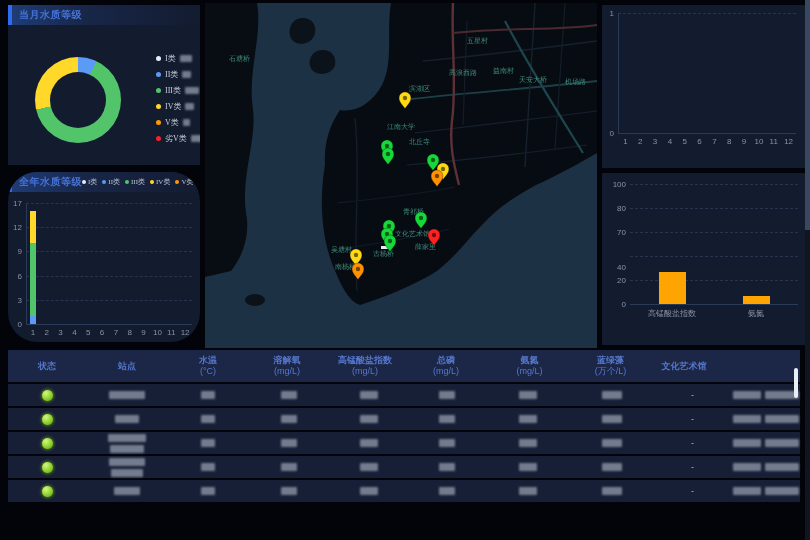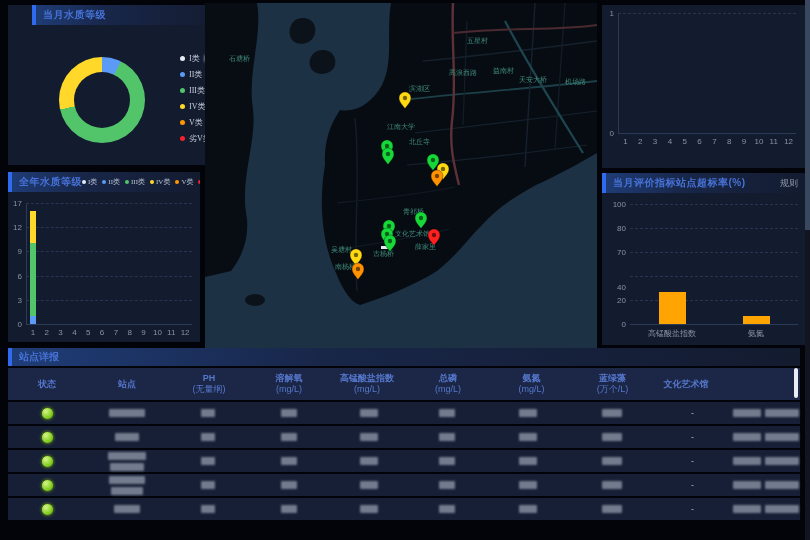--- a/index.html
+++ b/index.html
@@ -50,21 +50,21 @@
        border:1px solid #3c640f;box-shadow:0 0 3px rgba(140,208,44,.5);}
   .dash{color:#aab3c5;font-size:9px;}
   .timecell{flex-direction:row!important;gap:4px;}
   .tbl-scroll{position:absolute;right:2px;top:20px;width:4px;height:30px;background:#e9edf4;border-radius:2px;}
   .page-scroll-track{position:absolute;right:0;top:0;width:5px;height:540px;background:#10151f;}
   .page-scroll-thumb{position:absolute;right:0;top:0;width:5px;height:230px;background:#3a485f;}
 </style>
 </head>
 <body>
 
-<section class="panel" style="left:8px;top:5px;width:192px;height:160px;padding-left:24px;">
+<section class="panel" style="left:8px;top:5px;width:192px;height:160px;">
   <div class="panel-head">
     <span class="panel-title">当月水质等级</span>
   </div>
   <div style="position:relative;width:192px;height:140px;">
     <div class="donut" id="donut" style="left: 27px; top: 32px; width: 86px; height: 86px; background: conic-gradient(rgb(91, 155, 245) 0deg, rgb(91, 155, 245) 25.71deg, rgb(82, 196, 106) 25.71deg, rgb(82, 196, 106) 257.14deg, rgb(255, 216, 41) 257.14deg, rgb(255, 216, 41) 360deg);">
       <div class="donut-hole" style="left:15px;top:15px;width:56px;height:56px;"></div>
     </div>
     <div class="vlegend" id="vlegend" style="left:148px;top:28px;">
         <div class="li">
           <span class="ldot" style="background: rgb(232, 236, 244);"></span>
@@ -93,21 +93,21 @@
         </div>
         <div class="li">
           <span class="ldot" style="background: rgb(245, 34, 45);"></span>
           <span class="ltext">劣V类</span>
           <span class="rd sm" style="width: 16px;"></span>
         </div>
       </div>
   </div>
 </section>
 
-<section class="panel" style="left:8px;top:172px;width:192px;height:170px;">
+<section class="panel" style="left:8px;top:172px;width:192px;height:170px;border-radius:29px;">
   <div class="panel-head">
     <span class="panel-title">全年水质等级</span>
     <span class="head-spacer"></span>
     <div class="hlegend" id="hlegend">
         <div class="li">
           <span class="ldot" style="background: rgb(232, 236, 244);"></span>
           <span class="ltext">I类</span>
         </div>
         <div class="li">
           <span class="ldot" style="background: rgb(91, 155, 245);"></span>
@@ -290,25 +290,20 @@
       <span class="xlab" style="left: 112.417px; top: 132px;">7</span>
       <span class="xlab" style="left: 127.25px; top: 132px;">8</span>
       <span class="xlab" style="left: 142.083px; top: 132px;">9</span>
       <span class="xlab" style="left: 156.917px; top: 132px;">10</span>
       <span class="xlab" style="left: 171.75px; top: 132px;">11</span>
       <span class="xlab" style="left: 186.583px; top: 132px;">12</span>
     </div>
 </section>
 
 <section class="panel" style="left:602px;top:173px;width:204px;height:172px;">
-  <div class="panel-head">
-    <span class="panel-title">当月评价指标站点超标率(%)</span>
-    <span class="head-spacer"></span>
-    <span class="head-link">规则</span>
-  </div>
   <div class="chart" id="chart-rate" style="width:204px;height:152px;">
       <div class="axisline-x" style="left: 28px; top: 131px; width: 168px;"></div>
       <span class="ylab" style="left: 0px; top: 131px; width: 24px;">0</span>
       <div class="gridline" style="left: 28px; top: 107px; width: 168px;"></div>
       <span class="ylab" style="left: 0px; top: 107px; width: 24px;">20</span>
       <div class="gridline" style="left: 28px; top: 83px; width: 168px;"></div>
       <span class="ylab" style="left: 0px; top: 94px; width: 24px;">40</span>
       <div class="gridline" style="left: 28px; top: 59px; width: 168px;"></div>
       <span class="ylab" style="left: 0px; top: 59px; width: 24px;">70</span>
       <div class="gridline" style="left: 28px; top: 35px; width: 168px;"></div>
@@ -316,33 +311,30 @@
       <div class="gridline" style="left: 28px; top: 11px; width: 168px;"></div>
       <span class="ylab" style="left: 0px; top: 11px; width: 24px;">100</span>
       <span class="xlab" style="left: 70px; top: 135px;">高锰酸盐指数</span>
       <div class="bar" style="left: 56.5px; top: 98.6px; width: 27px; height: 32.4px; background: rgb(255, 164, 0);"></div>
       <span class="xlab" style="left: 154px; top: 135px;">氨氮</span>
       <div class="bar" style="left: 140.5px; top: 122.6px; width: 27px; height: 8.4px; background: rgb(255, 164, 0);"></div>
     </div>
 </section>
 
 <section id="table">
-  <div class="tbl-titlebar">
-    <span class="tbl-title">站点详报</span>
-  </div>
   <div class="thead" id="thead">
       <div class="th" style="width: 78px;">
         <span>状态</span>
       </div>
       <div class="th" style="width: 82px;">
         <span>站点</span>
       </div>
-      <div class="th" style="width: 82px;">
-        <span>PH</span>
-        <span style="font-weight: normal;">(无量纲)</span>
+      <div class="th" style="width: 80px;">
+        <span>水温</span>
+        <span style="font-weight: normal;">(°C)</span>
       </div>
       <div class="th" style="width: 78px;">
         <span>溶解氧</span>
         <span style="font-weight: normal;">(mg/L)</span>
       </div>
       <div class="th" style="width: 78px;">
         <span>高锰酸盐指数</span>
         <span style="font-weight: normal;">(mg/L)</span>
       </div>
       <div class="th" style="width: 84px;">

